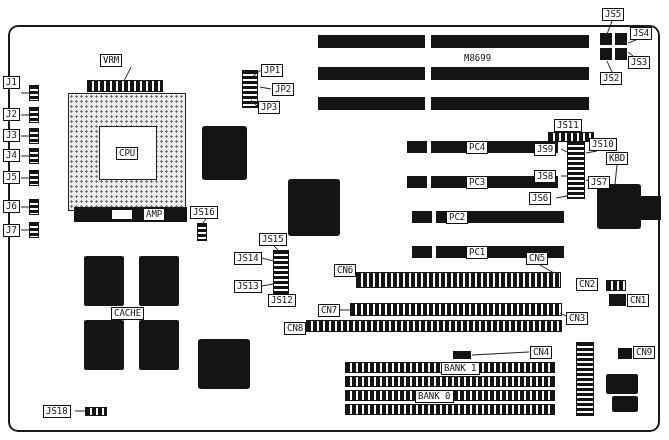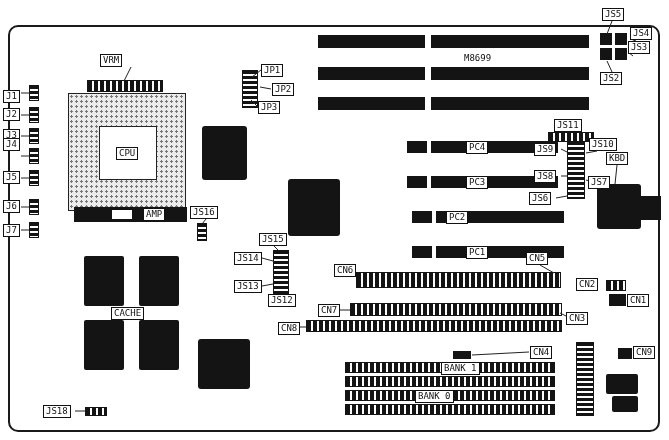--- a/index.html
+++ b/index.html
@@ -127,42 +127,42 @@
     <line x1="75" y1="411" x2="85" y2="411"></line>
     <line x1="21" y1="93" x2="29" y2="93"></line>
     <line x1="21" y1="115" x2="29" y2="115"></line>
     <line x1="21" y1="136" x2="29" y2="136"></line>
     <line x1="21" y1="156" x2="29" y2="156"></line>
     <line x1="21" y1="178" x2="29" y2="178"></line>
     <line x1="21" y1="207" x2="29" y2="207"></line>
     <line x1="21" y1="230" x2="29" y2="230"></line>
   </svg>
 
-  <div class="lbl" style="left:3px;top:90px">J1</div>
+  <div class="lbl" style="left:3px;top:76px">J1</div>
   <div class="lbl" style="left:3px;top:108px">J2</div>
   <div class="lbl" style="left:3px;top:129px">J3</div>
-  <div class="lbl" style="left:3px;top:138px">J4</div>
+  <div class="lbl" style="left:3px;top:149px">J4</div>
   <div class="lbl" style="left:3px;top:171px">J5</div>
   <div class="lbl" style="left:3px;top:200px">J6</div>
   <div class="lbl" style="left:3px;top:224px">J7</div>
 
   <div class="lbl" style="left:100px;top:54px">VRM</div>
   <div class="lbl" style="left:116px;top:147px">CPU</div>
   <div class="lbl" style="left:143px;top:208px">AMP</div>
   <div class="lbl" style="left:190px;top:206px">JS16</div>
 
   <div class="lbl" style="left:261px;top:64px">JP1</div>
   <div class="lbl" style="left:272px;top:83px">JP2</div>
   <div class="lbl" style="left:258px;top:101px">JP3</div>
 
   <div class="txt" style="left:464px;top:53px">M8699</div>
 
   <div class="lbl" style="left:602px;top:8px">JS5</div>
   <div class="lbl" style="left:630px;top:27px">JS4</div>
-  <div class="lbl" style="left:628px;top:41px">JS3</div>
+  <div class="lbl" style="left:628px;top:56px">JS3</div>
   <div class="lbl" style="left:600px;top:72px">JS2</div>
 
   <div class="lbl" style="left:554px;top:119px">JS11</div>
   <div class="lbl" style="left:589px;top:138px">JS10</div>
   <div class="lbl" style="left:534px;top:143px">JS9</div>
   <div class="lbl" style="left:606px;top:152px">KBD</div>
   <div class="lbl" style="left:534px;top:170px">JS8</div>
   <div class="lbl" style="left:588px;top:176px">JS7</div>
   <div class="lbl" style="left:529px;top:192px">JS6</div>
 
@@ -170,21 +170,21 @@
   <div class="lbl" style="left:466px;top:176px">PC3</div>
   <div class="lbl" style="left:446px;top:211px">PC2</div>
   <div class="lbl" style="left:466px;top:246px">PC1</div>
 
   <div class="lbl" style="left:526px;top:252px">CN5</div>
   <div class="lbl" style="left:334px;top:264px">CN6</div>
   <div class="lbl" style="left:576px;top:278px">CN2</div>
   <div class="lbl" style="left:627px;top:294px">CN1</div>
   <div class="lbl" style="left:318px;top:304px">CN7</div>
   <div class="lbl" style="left:566px;top:312px">CN3</div>
-  <div class="lbl" style="left:278px;top:322px">CN8</div>
+  <div class="lbl" style="left:284px;top:322px">CN8</div>
   <div class="lbl" style="left:530px;top:346px">CN4</div>
   <div class="lbl" style="left:633px;top:346px">CN9</div>
 
   <div class="lbl" style="left:441px;top:362px">BANK 1</div>
   <div class="lbl" style="left:415px;top:390px">BANK 0</div>
 
   <div class="lbl" style="left:259px;top:233px">JS15</div>
   <div class="lbl" style="left:234px;top:252px">JS14</div>
   <div class="lbl" style="left:234px;top:280px">JS13</div>
   <div class="lbl" style="left:268px;top:294px">JS12</div>

